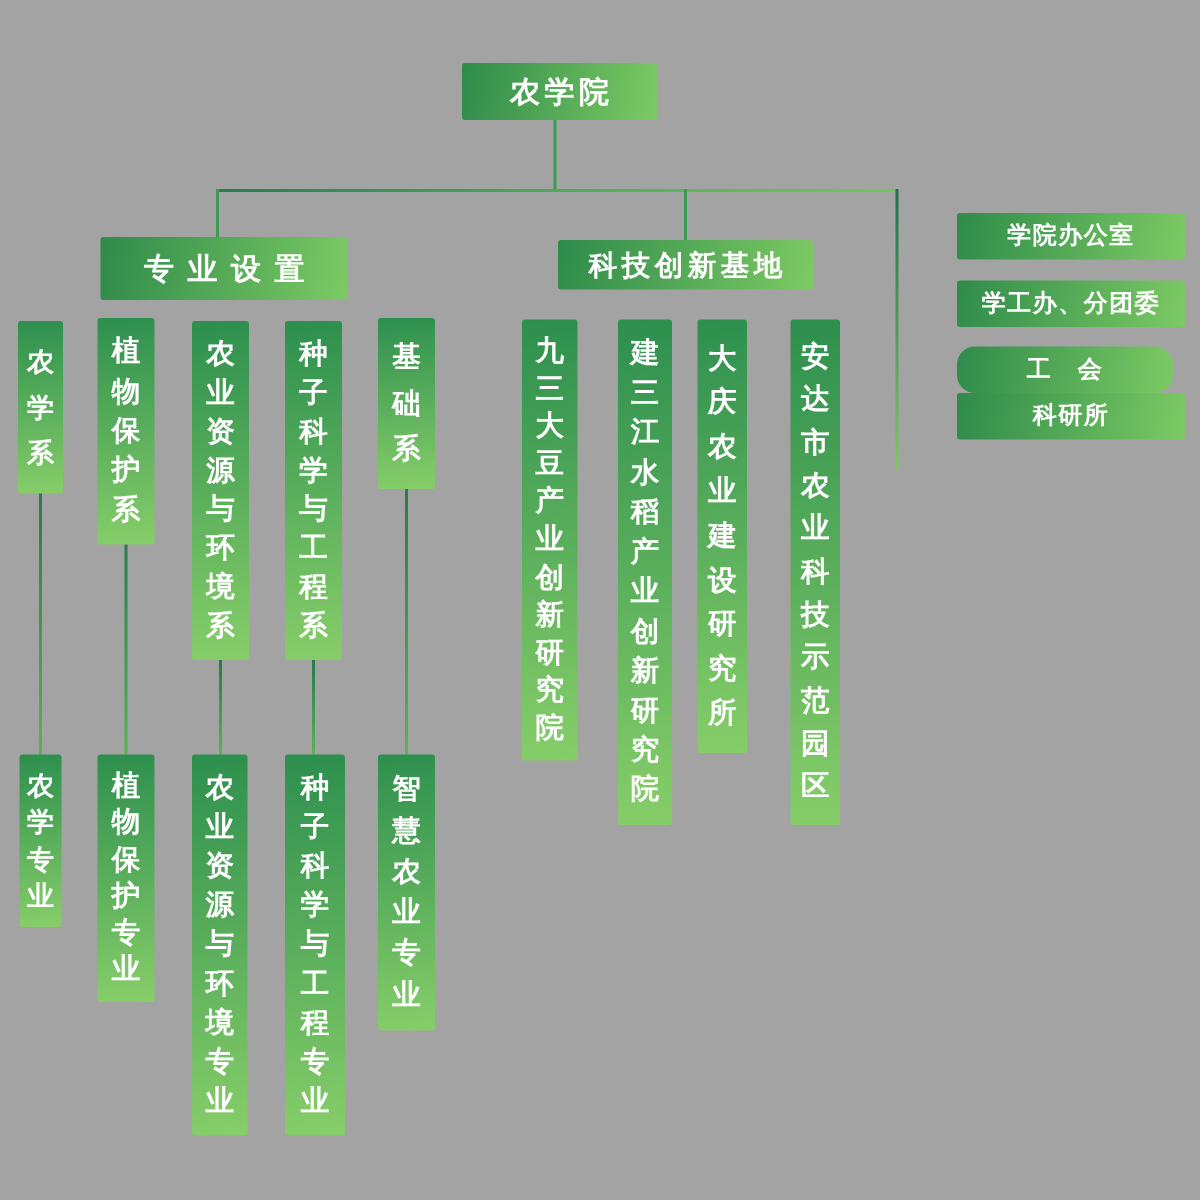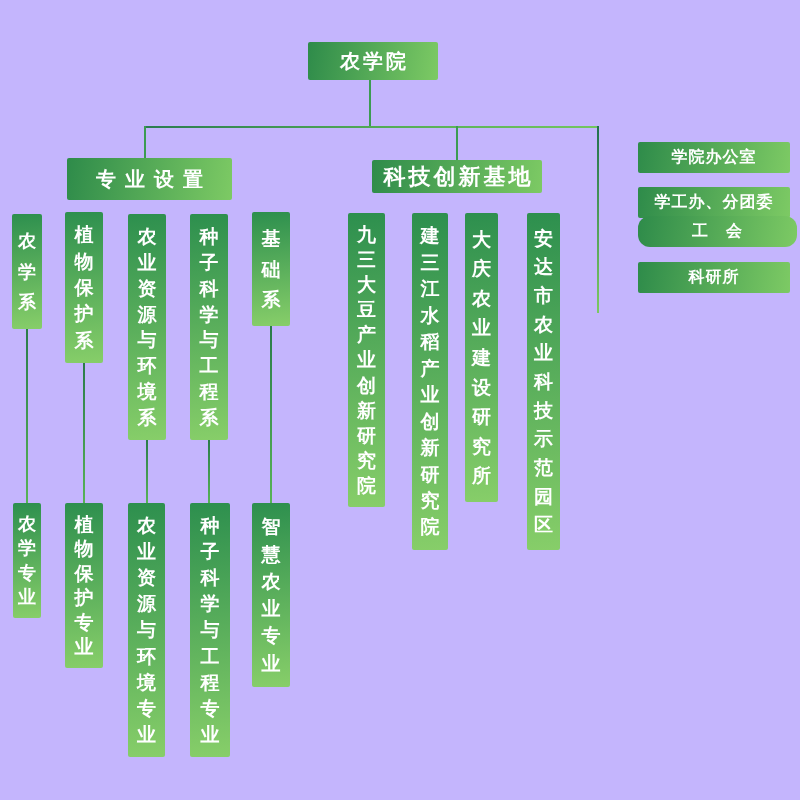--- a/index.html
+++ b/index.html
@@ -1,38 +1,38 @@
 <!DOCTYPE html>
 <html><head>
 <meta charset="utf-8">
 <style>
   html,body{margin:0;padding:0;background:#ffffff;}
   .canvas{
-    position:relative;width:800px;height:800px;background:#c4b5fd;overflow:hidden;
+    position:relative;width:800px;height:800px;background:#a3a3a3;overflow:hidden;
     font-family:"Liberation Serif","DejaVu Serif",serif;
   }
   .box{
     position:absolute;display:flex;align-items:center;justify-content:center;
     color:#ffffff;font-weight:bold;border-radius:2px;box-sizing:border-box;
   }
   
   .hgrad{background:linear-gradient(100deg,var(--box-dark,#2e8b4a) 0%,var(--box-light,#7dca64) 100%);}
   
   .vgrad{background:linear-gradient(175deg,var(--vbox-dark,#2d8f4e) 0%,var(--vbox-light,#87ce69) 100%);}
   .vchars{
     display:flex;flex-direction:column;align-items:center;justify-content:space-evenly;
     width:100%;height:100%;padding:6px 0;box-sizing:border-box;line-height:1;
   }
   .line{position:absolute;background:var(--line,#3c9b52);}
   .hline{background:linear-gradient(90deg,#2b7b51 0%,#55ad56 55%,#74c560 100%);}
   .vdropR{background:linear-gradient(180deg,#22704e 0%,#7cc862 100%);}
   .thin{background:linear-gradient(180deg,#2b7b4b 0%,#58b356 100%);}
   .root-label{font-size:20px;letter-spacing:3px;padding-left:3px;}
   .branch-left-label{font-size:20px;letter-spacing:9px;padding-left:9px;}
-  .branch-right-label{font-size:22px;letter-spacing:3px;padding-left:3px;}
+  .branch-right-label{font-size:19px;letter-spacing:3px;padding-left:3px;}
   .admin-label{font-size:16px;letter-spacing:1px;}
   .fs19{font-size:19px;}
   .fs18{font-size:18px;}
 </style>
 </head>
 <body>
 
 <div class="canvas" style="--box-dark: #2e8b4a; --box-light: #7dca64; --vbox-dark: #2d8f4e; --vbox-light: #87ce69; --line: #3c9b52;">
 
   <div class="box hgrad root-label" style="left:308px;top:42px;width:130px;height:38px;">农学院</div>
@@ -41,21 +41,21 @@
   <div class="line hline" style="left:144px;top:126px;width:455px;height:2px;"></div>
   <div class="line" style="left:144px;top:126px;width:2px;height:33px;"></div>
   <div class="line" style="left:456px;top:126px;width:2px;height:35px;"></div>
   <div class="line vdropR" style="left:597px;top:126px;width:2px;height:187px;"></div>
 
   <div class="box hgrad branch-left-label" style="left:67px;top:158px;width:165px;height:42px;">专业设置</div>
   <div class="box hgrad branch-right-label" style="left:372px;top:160px;width:170px;height:33px;">科技创新基地</div>
 
   <div class="box hgrad admin-label" style="left:638px;top:142px;width:152px;height:31px;">学院办公室</div>
   <div class="box hgrad admin-label" style="left:638px;top:187px;width:152px;height:31px;">学工办、分团委</div>
-  <div class="box hgrad admin-label" style="left:638px;top:216px;width:159px;height:31px;border-radius:12px;">工　会</div>
+  <div class="box hgrad admin-label" style="left:638px;top:231px;width:144px;height:31px;border-radius:12px;">工　会</div>
   <div class="box hgrad admin-label" style="left:638px;top:262px;width:152px;height:31px;">科研所</div>
 
   <div class="box vgrad" style="left:12px;top:214px;width:30px;height:115px;">
     <div class="vchars fs18">
         <span>农</span>
         <span>学</span>
         <span>系</span>
       </div>
   </div>
   <div class="box vgrad" style="left:65px;top:212px;width:38px;height:151px;">

